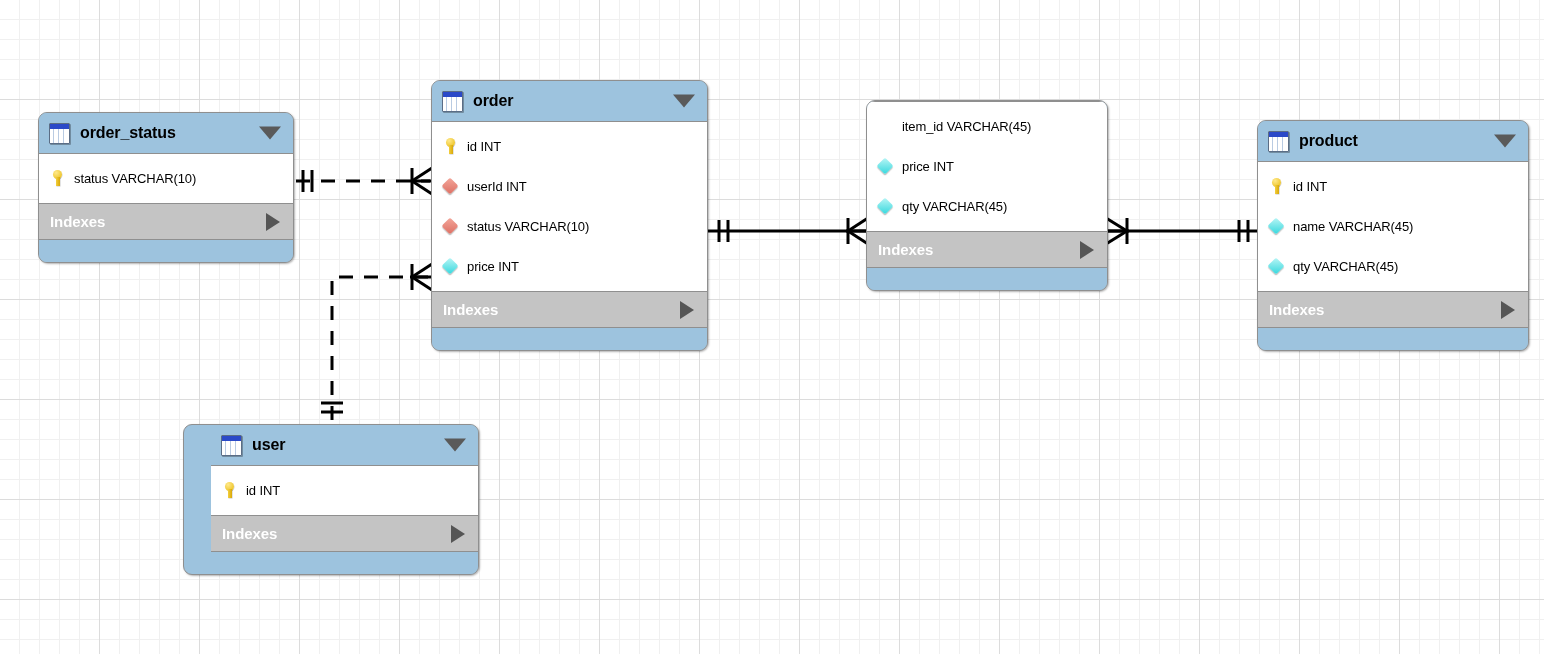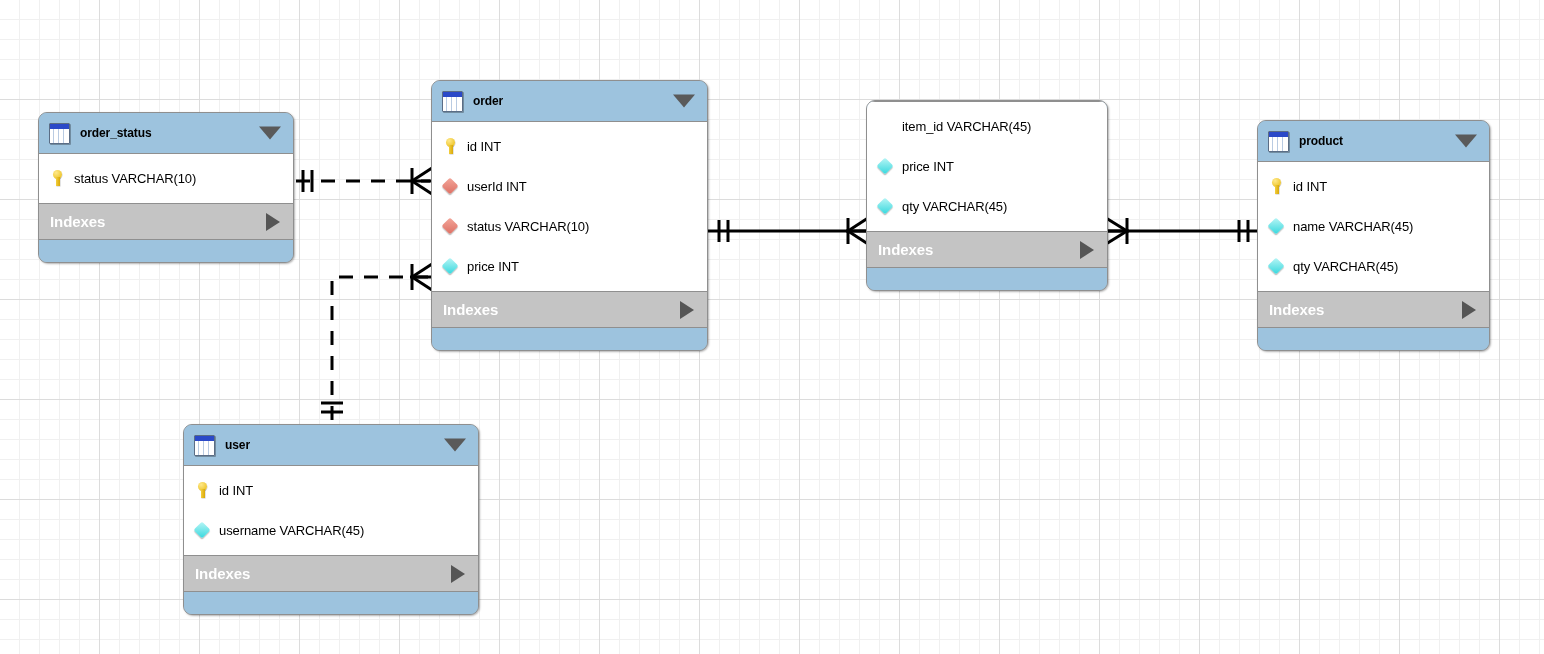--- a/index.html
+++ b/index.html
@@ -80,21 +80,21 @@
         #ffffff 0px, #ffffff 3px,
         #b9cbe2 3px, #b9cbe2 4px,
         #ffffff 4px, #ffffff 8px,
         #b9cbe2 8px, #b9cbe2 9px,
         #ffffff 9px, #ffffff 13px,
         #b9cbe2 13px, #b9cbe2 14px,
         #ffffff 14px);
   }
   .tbl-name {
     margin-left: 10px;
-    font-size: 12px;
+    font-size: 16px;
     font-weight: bold;
     color: #000000;
     white-space: nowrap;
     letter-spacing: -0.1px;
   }
   .tbl-caret {
     position: absolute;
     right: 12px; top: 50%;
     transform: translateY(-50%);
     width: 0; height: 0;
@@ -307,21 +307,21 @@
         <span class="col-text">qty VARCHAR(45)</span>
       </div>
     </div>
     <div class="idx-row">
       <span class="idx-label">Indexes</span>
       <span class="idx-caret"></span>
     </div>
     <div class="tbl-foot"></div>
   </div>
 
-  <div class="table-fig" style="left:1257px; top:120px; width:233px;">
+  <div class="table-fig" style="left:1257px; top:120px; width:272px;">
     <div class="tbl-header">
       <span class="tbl-icon"></span>
       <span class="tbl-name">product</span>
       <span class="tbl-caret"></span>
     </div>
     <div class="cols">
       <div class="col-row">
         <span class="col-mark mark-pk"></span>
         <span class="col-text">id INT</span>
       </div>
@@ -334,35 +334,31 @@
         <span class="col-text">qty VARCHAR(45)</span>
       </div>
     </div>
     <div class="idx-row">
       <span class="idx-label">Indexes</span>
       <span class="idx-caret"></span>
     </div>
     <div class="tbl-foot"></div>
   </div>
 
-  <div class="table-fig" style="left:183px; top:424px; width:296px;">
+  <div class="table-fig" style="left:183px; top:424px; width:296px;padding-left:27px;">
     <div class="tbl-header">
       <span class="tbl-icon"></span>
       <span class="tbl-name">user</span>
       <span class="tbl-caret"></span>
     </div>
     <div class="cols">
       <div class="col-row">
         <span class="col-mark mark-pk"></span>
         <span class="col-text">id INT</span>
       </div>
-      <div class="col-row">
-        <span class="col-mark mark-dia mark-col"></span>
-        <span class="col-text">username VARCHAR(45)</span>
-      </div>
     </div>
     <div class="idx-row">
       <span class="idx-label">Indexes</span>
       <span class="idx-caret"></span>
     </div>
     <div class="tbl-foot"></div>
   </div>
 
 </div>
 

